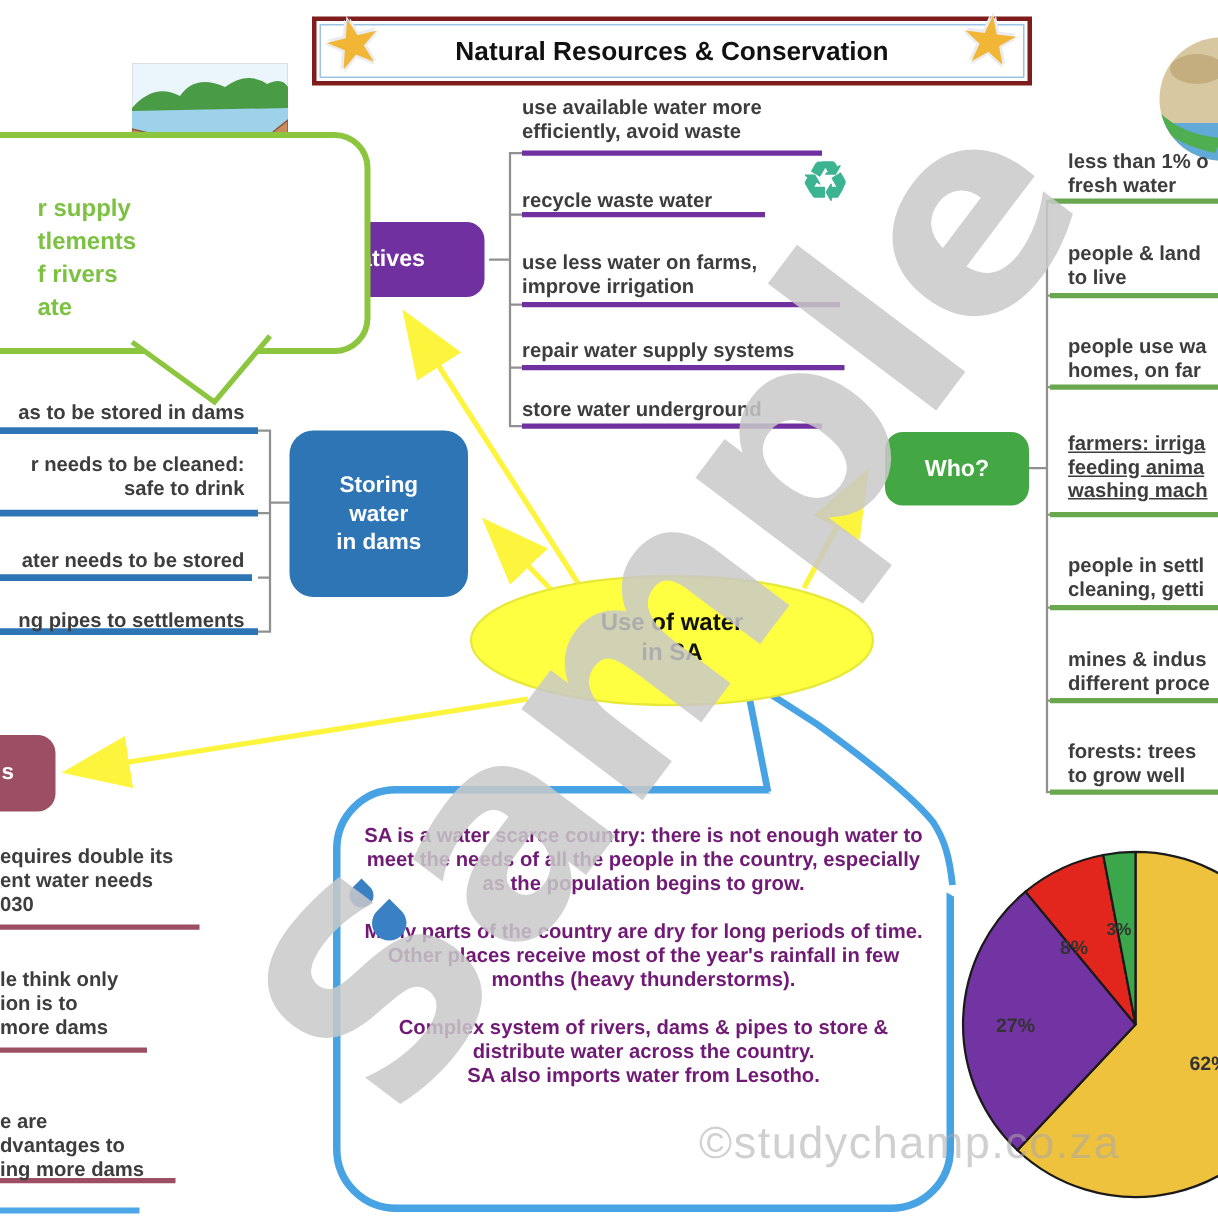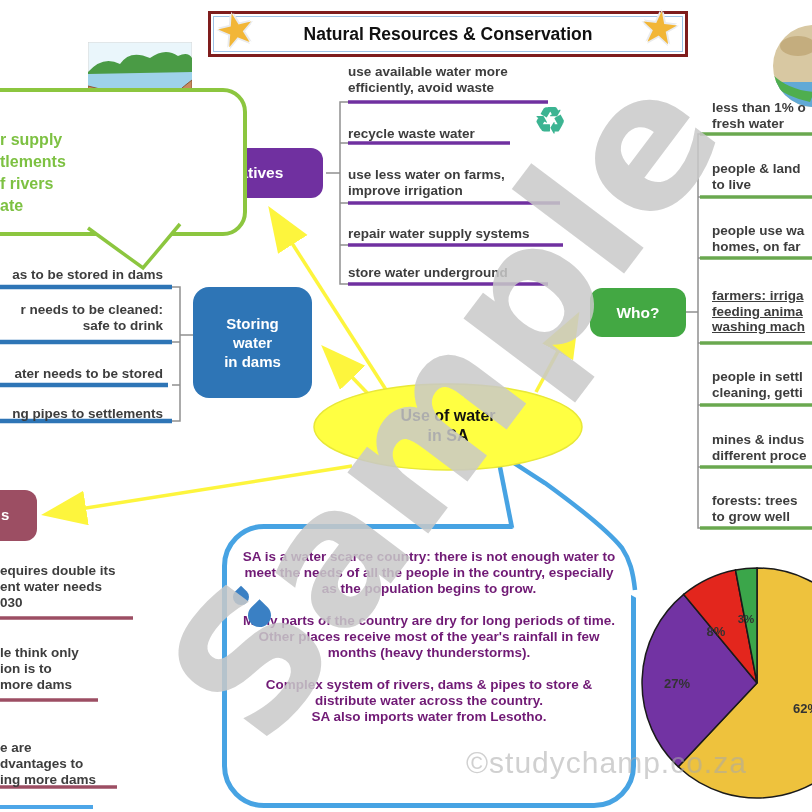--- a/index.html
+++ b/index.html
@@ -25,21 +25,21 @@
   .node-alt{left:155px;top:148px;width:168px;height:50px;background:#7030a0;border-radius:12px;font-size:15.5px;}
   .node-store{left:193px;top:287px;width:119px;height:111px;background:#2e75b6;border-radius:16px;
               font-size:15px;line-height:19px;white-space:pre-line;}
   .node-who{left:590px;top:288px;width:96px;height:49px;background:#43a843;border-radius:12px;font-size:15.5px;}
   .node-dams{left:-55px;top:490px;width:92px;height:51px;background:#9c4e63;border-radius:12px;font-size:15px;}
   .node-dams span{position:absolute;left:56px;top:16px;}
   
   .gbubble{left:-48px;top:88px;width:295px;height:148px;background:#fff;
            border:4px solid #8cc63f;border-radius:24px;box-sizing:border-box;z-index:3;}
   .gbubble-text{left:0;top:129px;z-index:5;font-size:16px;font-weight:bold;color:#7dc142;
-           line-height:22px;white-space:pre-line;}
+           line-height:22px;white-space:pre-line;padding-left:25px;}
   
   .bbubble{left:222px;top:524px;width:414px;height:284px;background:#fff;
            border:5px solid #47a3e3;border-radius:42px;box-sizing:border-box;z-index:3;}
   .bbubble-text{left:236px;top:549px;width:386px;z-index:5;text-align:center;
            font-size:13.5px;font-weight:bold;color:#701a75;line-height:16px;}
   .bbubble-text .p{margin:0 0 16px 0;white-space:pre-line;}
   .drop{position:absolute;z-index:5;background:#3a80c4;border-radius:0 50% 50% 50%;transform:rotate(45deg);}
   
   .ellipse-text{left:348px;top:406px;width:200px;z-index:5;text-align:center;
            font-size:16px;font-weight:bold;color:#111;line-height:20px;white-space:pre-line;}

